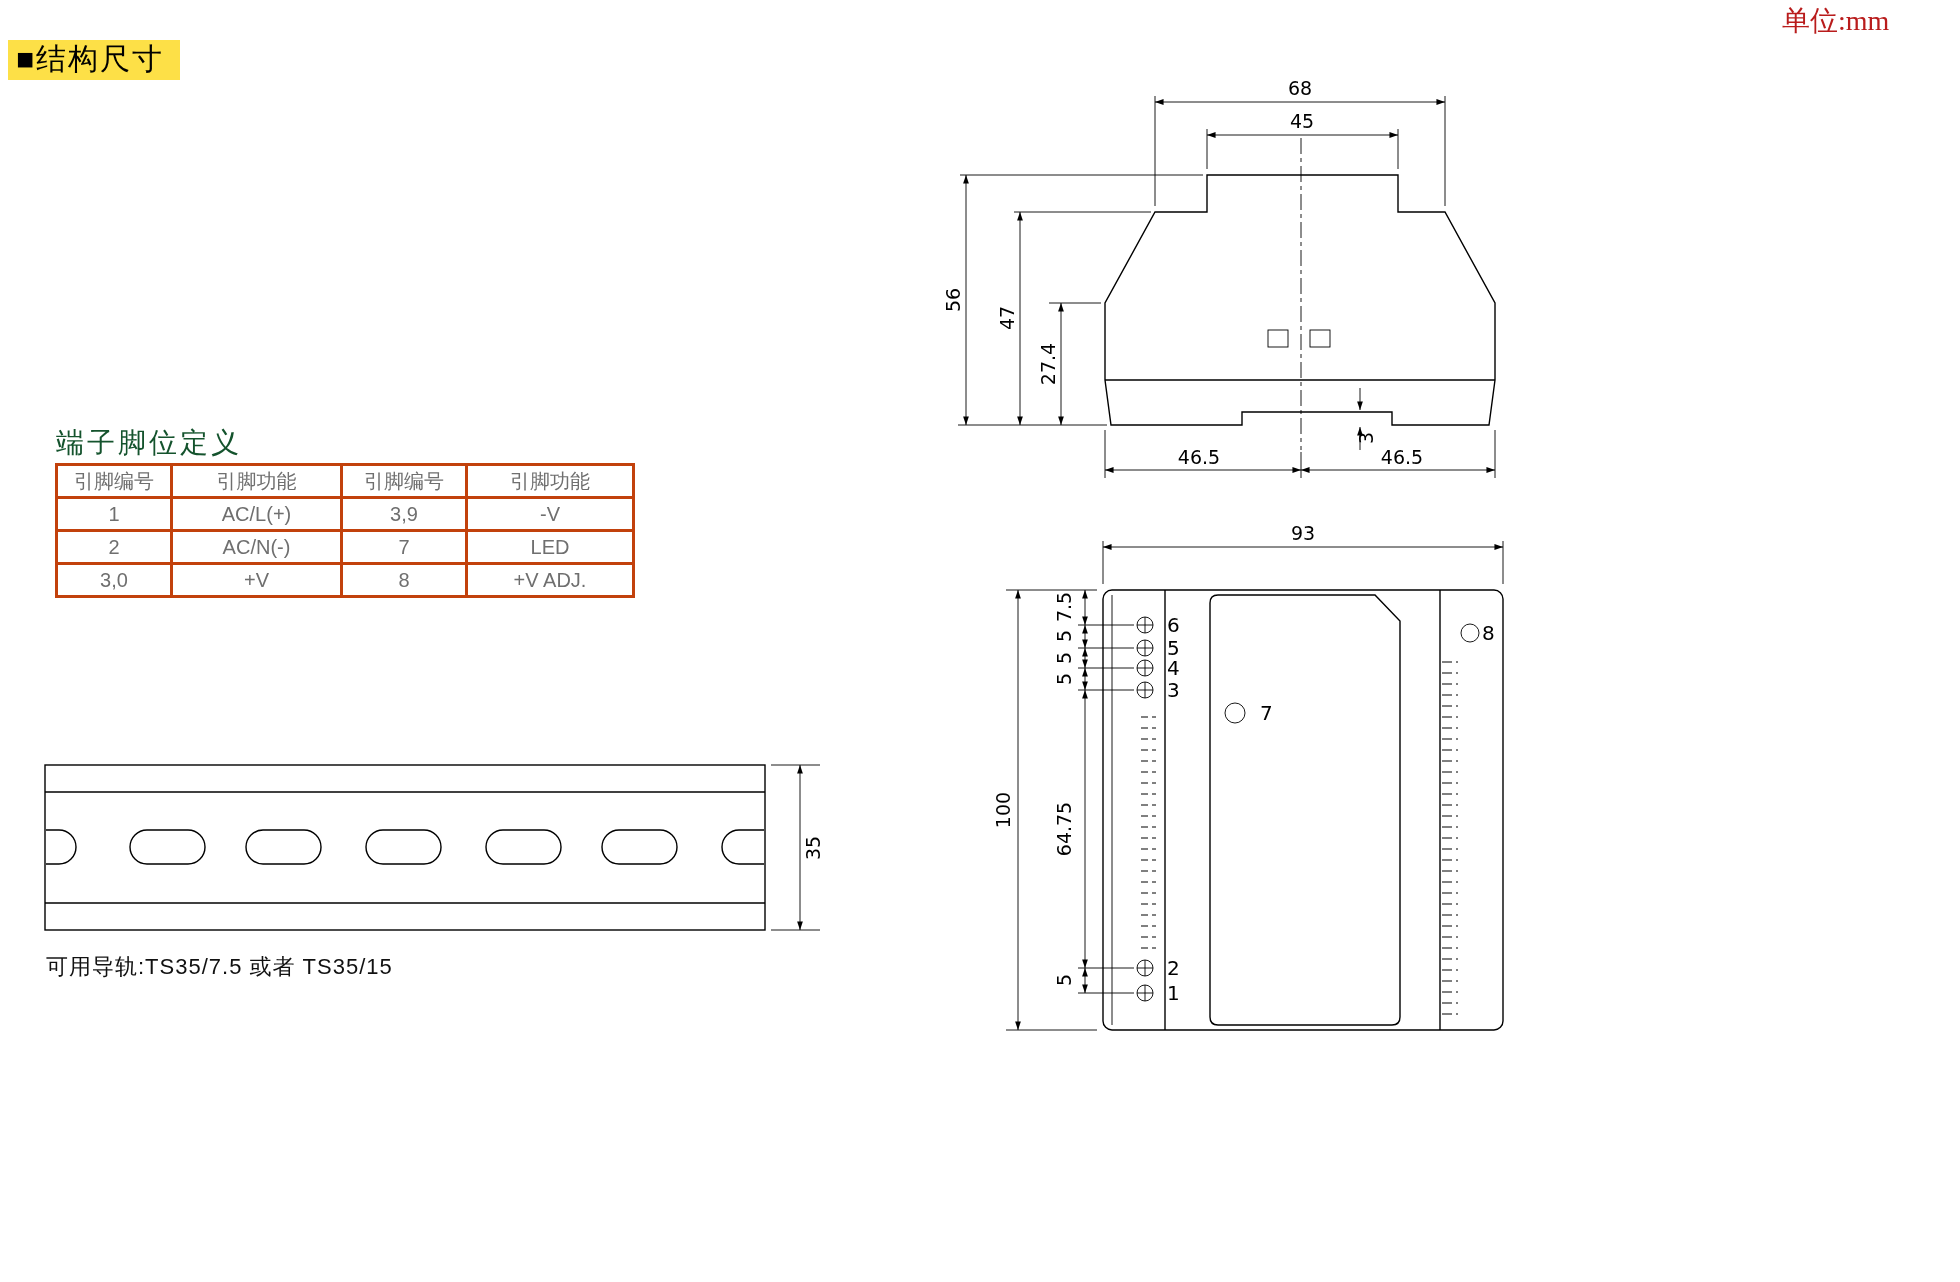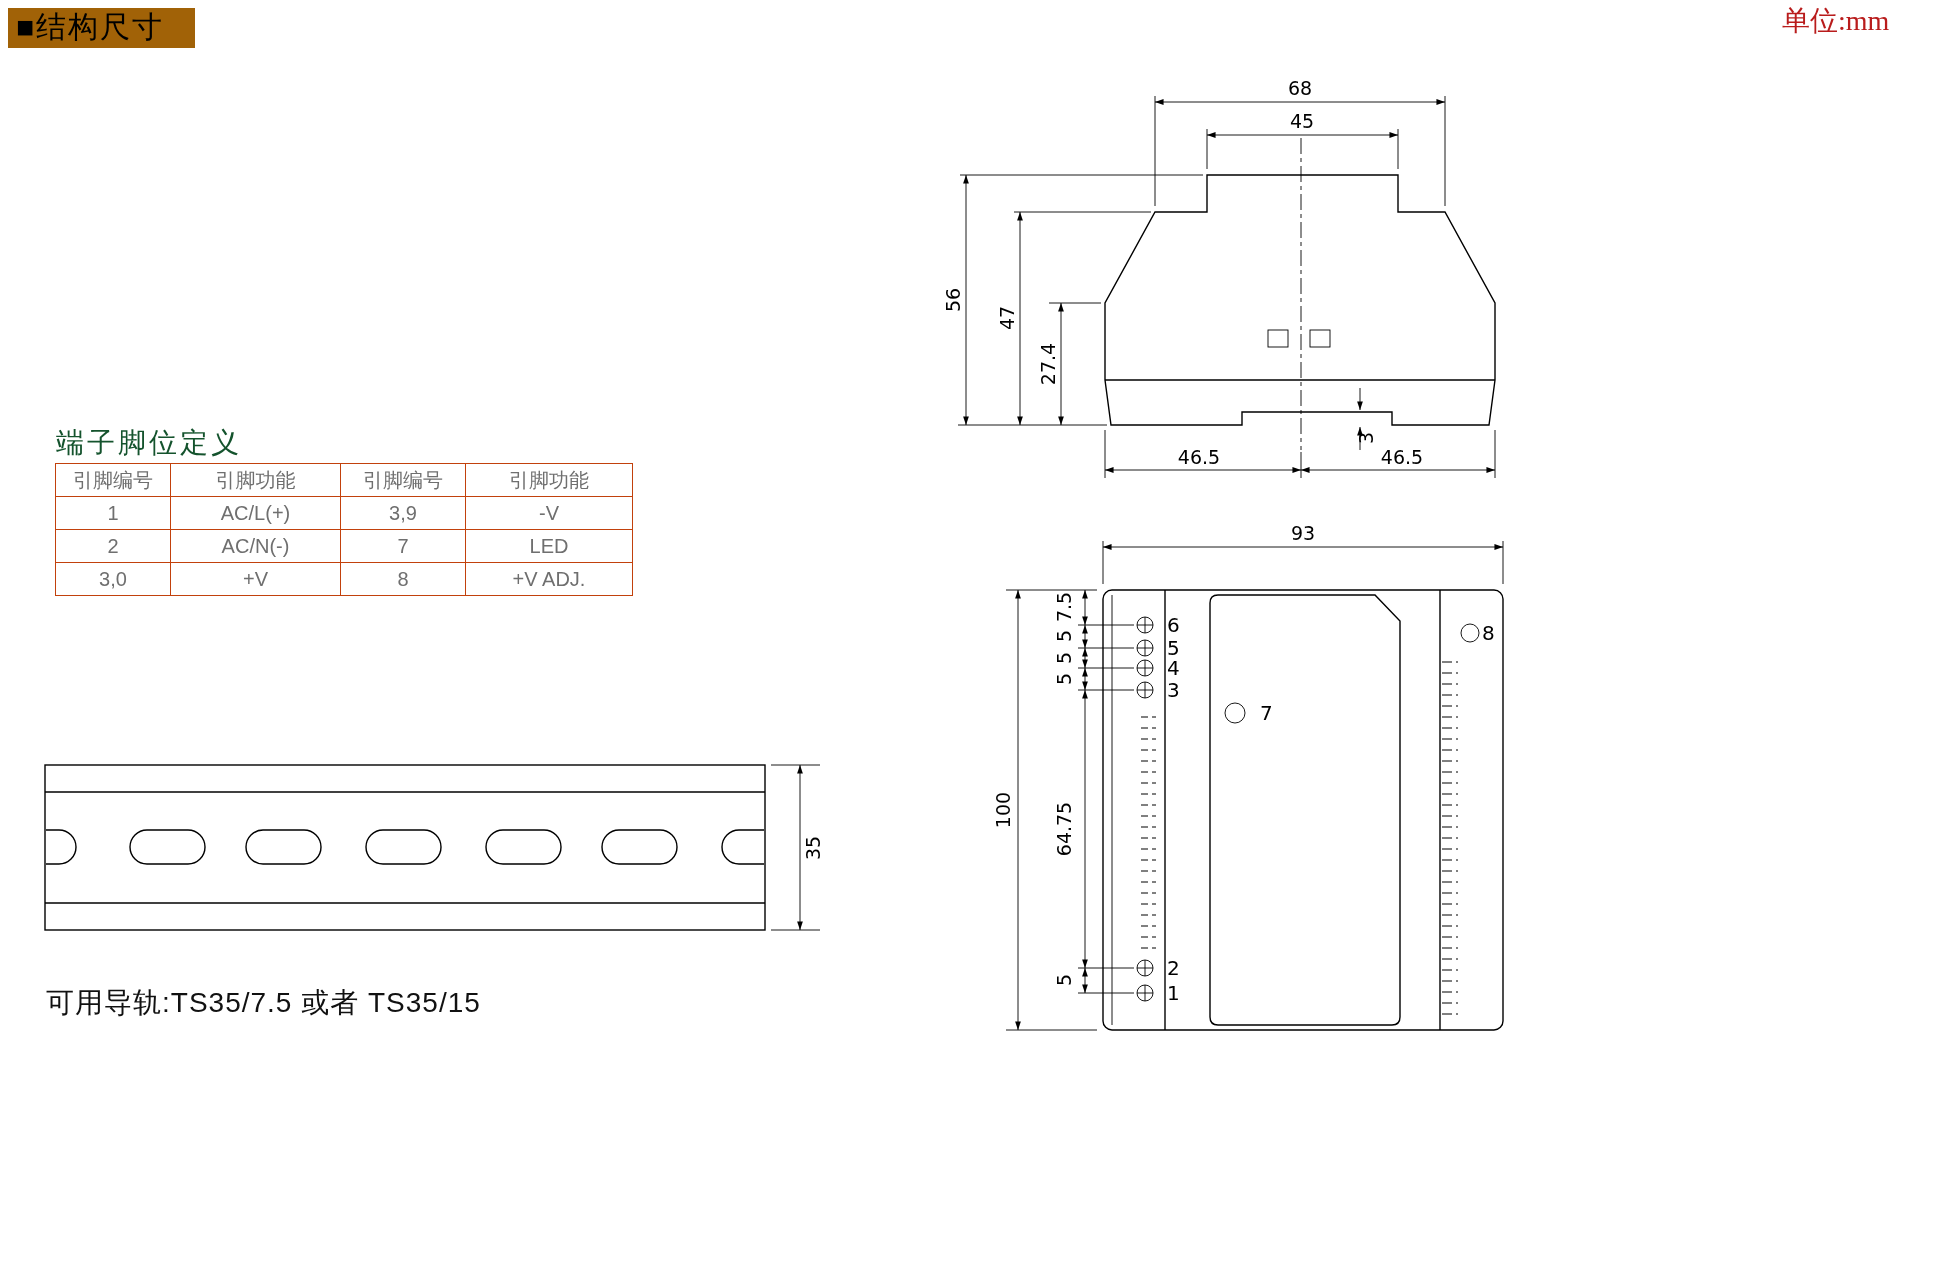--- a/index.html
+++ b/index.html
@@ -1,47 +1,47 @@
 <!DOCTYPE html>
 <html><head>
 <meta charset="utf-8">
 <style>
   * { margin:0; padding:0; box-sizing:border-box; }
   html,body { background:#ffffff; font-family:"Liberation Sans", sans-serif; }
   .page { position:relative; width:1960px; height:1282px; background:#fff; overflow:hidden; }
 
   .section-header {
-    position:absolute; left:8px; top:8px;
-    background:#a16207; color:#000;
+    position:absolute; left:8px; top:40px;
+    background:#fde047; color:#000;
     font-size:30px; line-height:38px;
-    padding:0 31px 2px 8px; letter-spacing:2px;
+    padding:0 16px 2px 8px; letter-spacing:2px;
   }
   .unit-label {
     position:absolute; left:1782px; top:2px;
     font-size:28px; color:#b91c1c;
     font-family:"Liberation Serif", serif;
   }
 
   .table-title {
     position:absolute; left:56px; top:424px;
     font-size:28px; color:#14532d; letter-spacing:3px;
   }
   .pin-table {
     position:absolute; left:55px; top:463px;
     border-collapse:collapse; table-layout:fixed; width:577px;
     color:#6f6f6f; font-size:20px; text-align:center;
   }
   .pin-table th, .pin-table td {
-    border:1px solid #c2410c; font-weight:normal; height:33px;
+    border:3px solid #c2410c; font-weight:normal; height:33px;
     white-space:nowrap; overflow:hidden;
   }
 
   .rail-note {
     position:absolute; left:46px; top:952px;
-    font-size:28px; color:#111; letter-spacing:1px;margin-top:32px;
+    font-size:22px; color:#111; letter-spacing:1px;
   }
 
   svg.drawing { position:absolute; overflow:visible; }
   #side-svg  { left:940px; top:60px; }
   #front-svg { left:990px; top:525px; }
   #rail-svg  { left:30px;  top:750px; }
 
   .outline { fill:none; stroke:#000; stroke-width:1.4; stroke-linejoin:miter; }
   .thin    { fill:none; stroke:#000; stroke-width:0.9; }
   .center-line { fill:none; stroke:#000; stroke-width:0.9; stroke-dasharray:16 4 4 4; }

